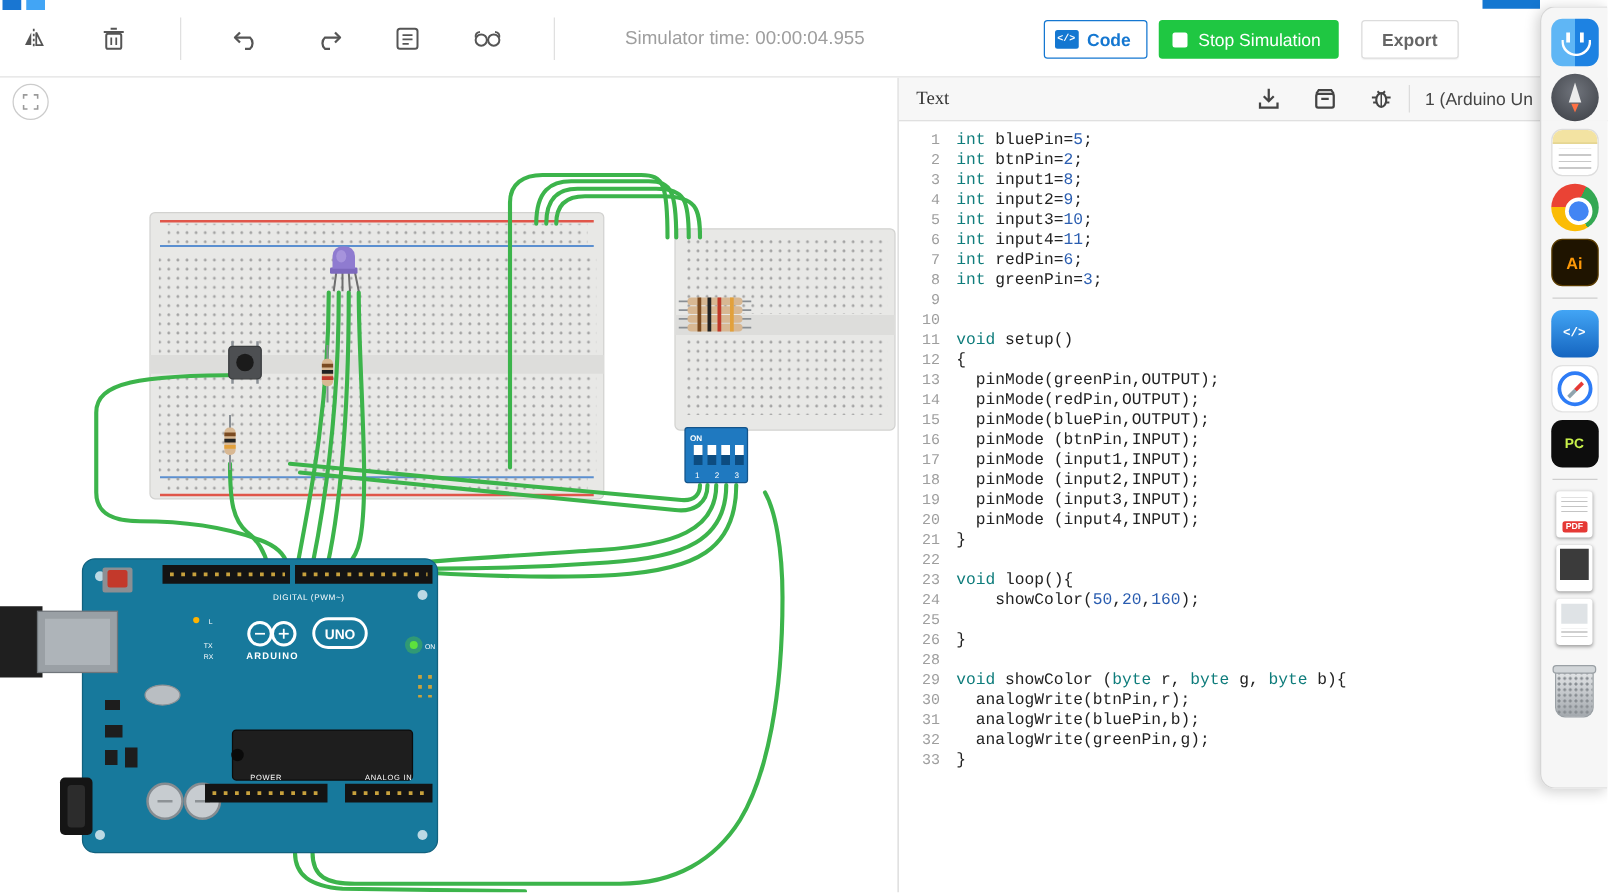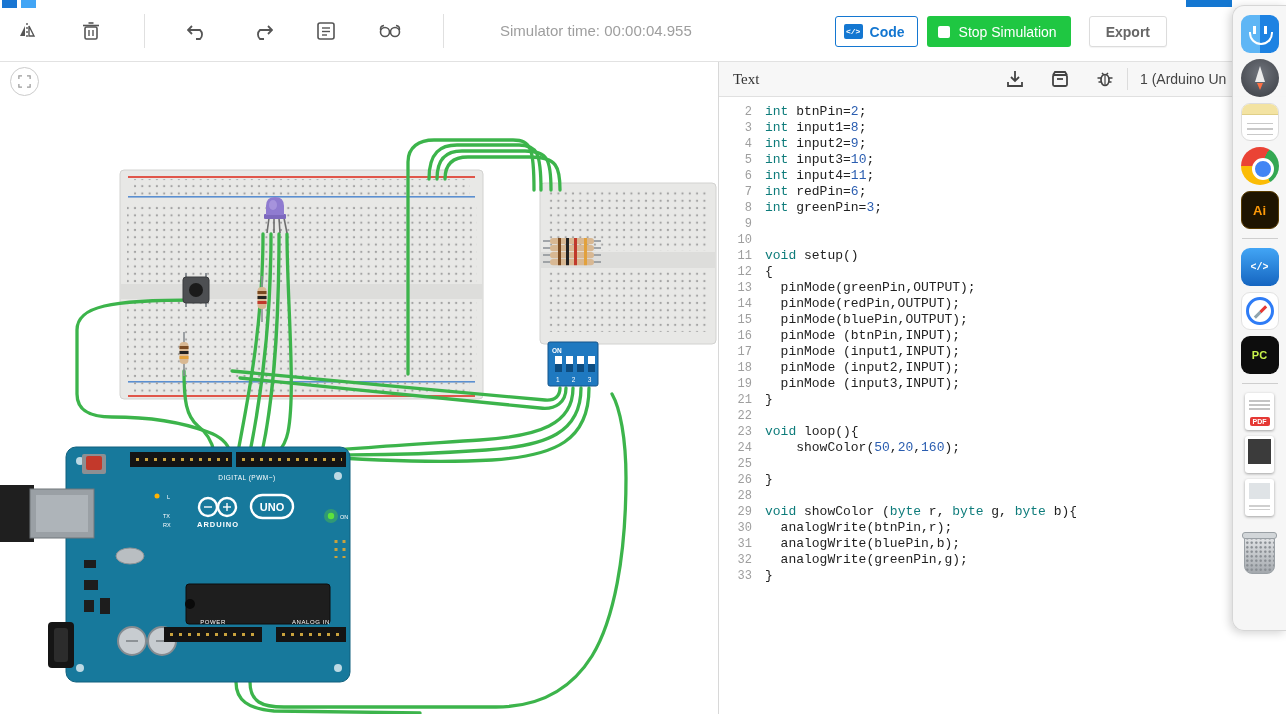--- a/index.html
+++ b/index.html
@@ -396,38 +396,40 @@
           <path d="M6 3 l2 2 M12 3 l-2 2" stroke="#444" stroke-width="1.5"></path>
           <path d="M5 8 H1.5 M5 12 H2.5 M13 8 h3.5 M13 12 h2.5" stroke="#444" stroke-width="1.5"></path>
           <line x1="9" y1="5" x2="9" y2="15" stroke="#444" stroke-width="1.2"></line>
         </svg>
       </div>
       <div class="ch-sep"></div>
       <div class="board">1 (Arduino Un</div>
     </div>
     <div class="codebody">
       <div>
+          <div class="cl"><span class="ln">1</span><span class="lc"><span class="t-k">int</span><span class="t-p"> bluePin=</span><span class="t-n">5</span><span class="t-p">;</span></span></div>
           <div class="cl"><span class="ln">2</span><span class="lc"><span class="t-k">int</span><span class="t-p"> btnPin=</span><span class="t-n">2</span><span class="t-p">;</span></span></div>
           <div class="cl"><span class="ln">3</span><span class="lc"><span class="t-k">int</span><span class="t-p"> input1=</span><span class="t-n">8</span><span class="t-p">;</span></span></div>
           <div class="cl"><span class="ln">4</span><span class="lc"><span class="t-k">int</span><span class="t-p"> input2=</span><span class="t-n">9</span><span class="t-p">;</span></span></div>
           <div class="cl"><span class="ln">5</span><span class="lc"><span class="t-k">int</span><span class="t-p"> input3=</span><span class="t-n">10</span><span class="t-p">;</span></span></div>
           <div class="cl"><span class="ln">6</span><span class="lc"><span class="t-k">int</span><span class="t-p"> input4=</span><span class="t-n">11</span><span class="t-p">;</span></span></div>
           <div class="cl"><span class="ln">7</span><span class="lc"><span class="t-k">int</span><span class="t-p"> redPin=</span><span class="t-n">6</span><span class="t-p">;</span></span></div>
           <div class="cl"><span class="ln">8</span><span class="lc"><span class="t-k">int</span><span class="t-p"> greenPin=</span><span class="t-n">3</span><span class="t-p">;</span></span></div>
           <div class="cl"><span class="ln">9</span><span class="lc"></span></div>
           <div class="cl"><span class="ln">10</span><span class="lc"></span></div>
           <div class="cl"><span class="ln">11</span><span class="lc"><span class="t-k">void</span><span class="t-p"> setup()</span></span></div>
           <div class="cl"><span class="ln">12</span><span class="lc"><span class="t-p">{</span></span></div>
           <div class="cl"><span class="ln">13</span><span class="lc"><span class="t-p">  pinMode(greenPin,OUTPUT);</span></span></div>
           <div class="cl"><span class="ln">14</span><span class="lc"><span class="t-p">  pinMode(redPin,OUTPUT);</span></span></div>
           <div class="cl"><span class="ln">15</span><span class="lc"><span class="t-p">  pinMode(bluePin,OUTPUT);</span></span></div>
           <div class="cl"><span class="ln">16</span><span class="lc"><span class="t-p">  pinMode (btnPin,INPUT);</span></span></div>
           <div class="cl"><span class="ln">17</span><span class="lc"><span class="t-p">  pinMode (input1,INPUT);</span></span></div>
           <div class="cl"><span class="ln">18</span><span class="lc"><span class="t-p">  pinMode (input2,INPUT);</span></span></div>
           <div class="cl"><span class="ln">19</span><span class="lc"><span class="t-p">  pinMode (input3,INPUT);</span></span></div>
+          <div class="cl"><span class="ln">20</span><span class="lc"><span class="t-p">  pinMode (input4,INPUT);</span></span></div>
           <div class="cl"><span class="ln">21</span><span class="lc"><span class="t-p">}</span></span></div>
           <div class="cl"><span class="ln">22</span><span class="lc"></span></div>
           <div class="cl"><span class="ln">23</span><span class="lc"><span class="t-k">void</span><span class="t-p"> loop(){</span></span></div>
           <div class="cl"><span class="ln">24</span><span class="lc"><span class="t-p">    showColor(</span><span class="t-n">50</span><span class="t-p">,</span><span class="t-n">20</span><span class="t-p">,</span><span class="t-n">160</span><span class="t-p">);</span></span></div>
           <div class="cl"><span class="ln">25</span><span class="lc"></span></div>
           <div class="cl"><span class="ln">26</span><span class="lc"><span class="t-p">}</span></span></div>
           <div class="cl"><span class="ln">28</span><span class="lc"></span></div>
           <div class="cl"><span class="ln">29</span><span class="lc"><span class="t-k">void</span><span class="t-p"> showColor (</span><span class="t-k">byte</span><span class="t-p"> r, </span><span class="t-k">byte</span><span class="t-p"> g, </span><span class="t-k">byte</span><span class="t-p"> b){</span></span></div>
           <div class="cl"><span class="ln">30</span><span class="lc"><span class="t-p">  analogWrite(btnPin,r);</span></span></div>
           <div class="cl"><span class="ln">31</span><span class="lc"><span class="t-p">  analogWrite(bluePin,b);</span></span></div>

